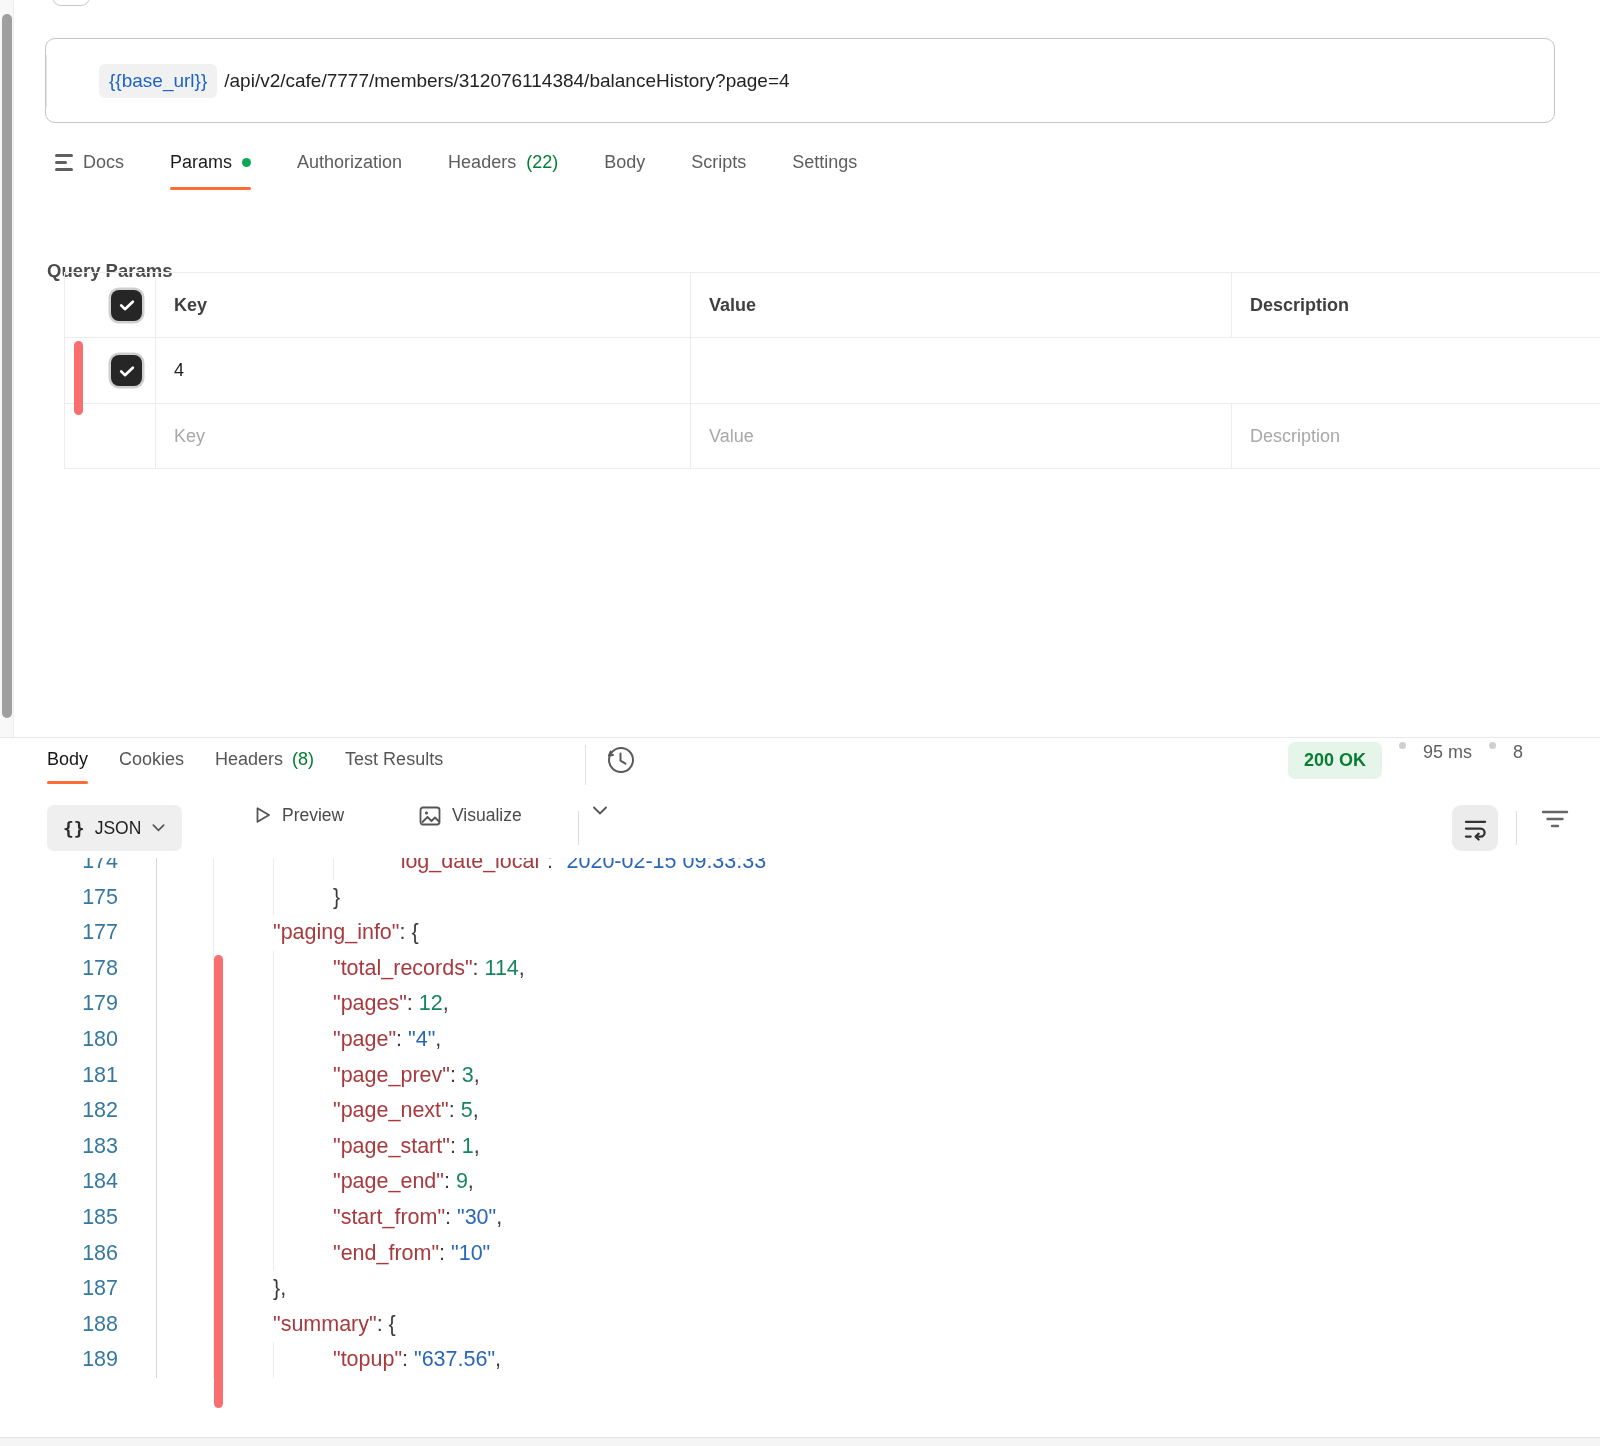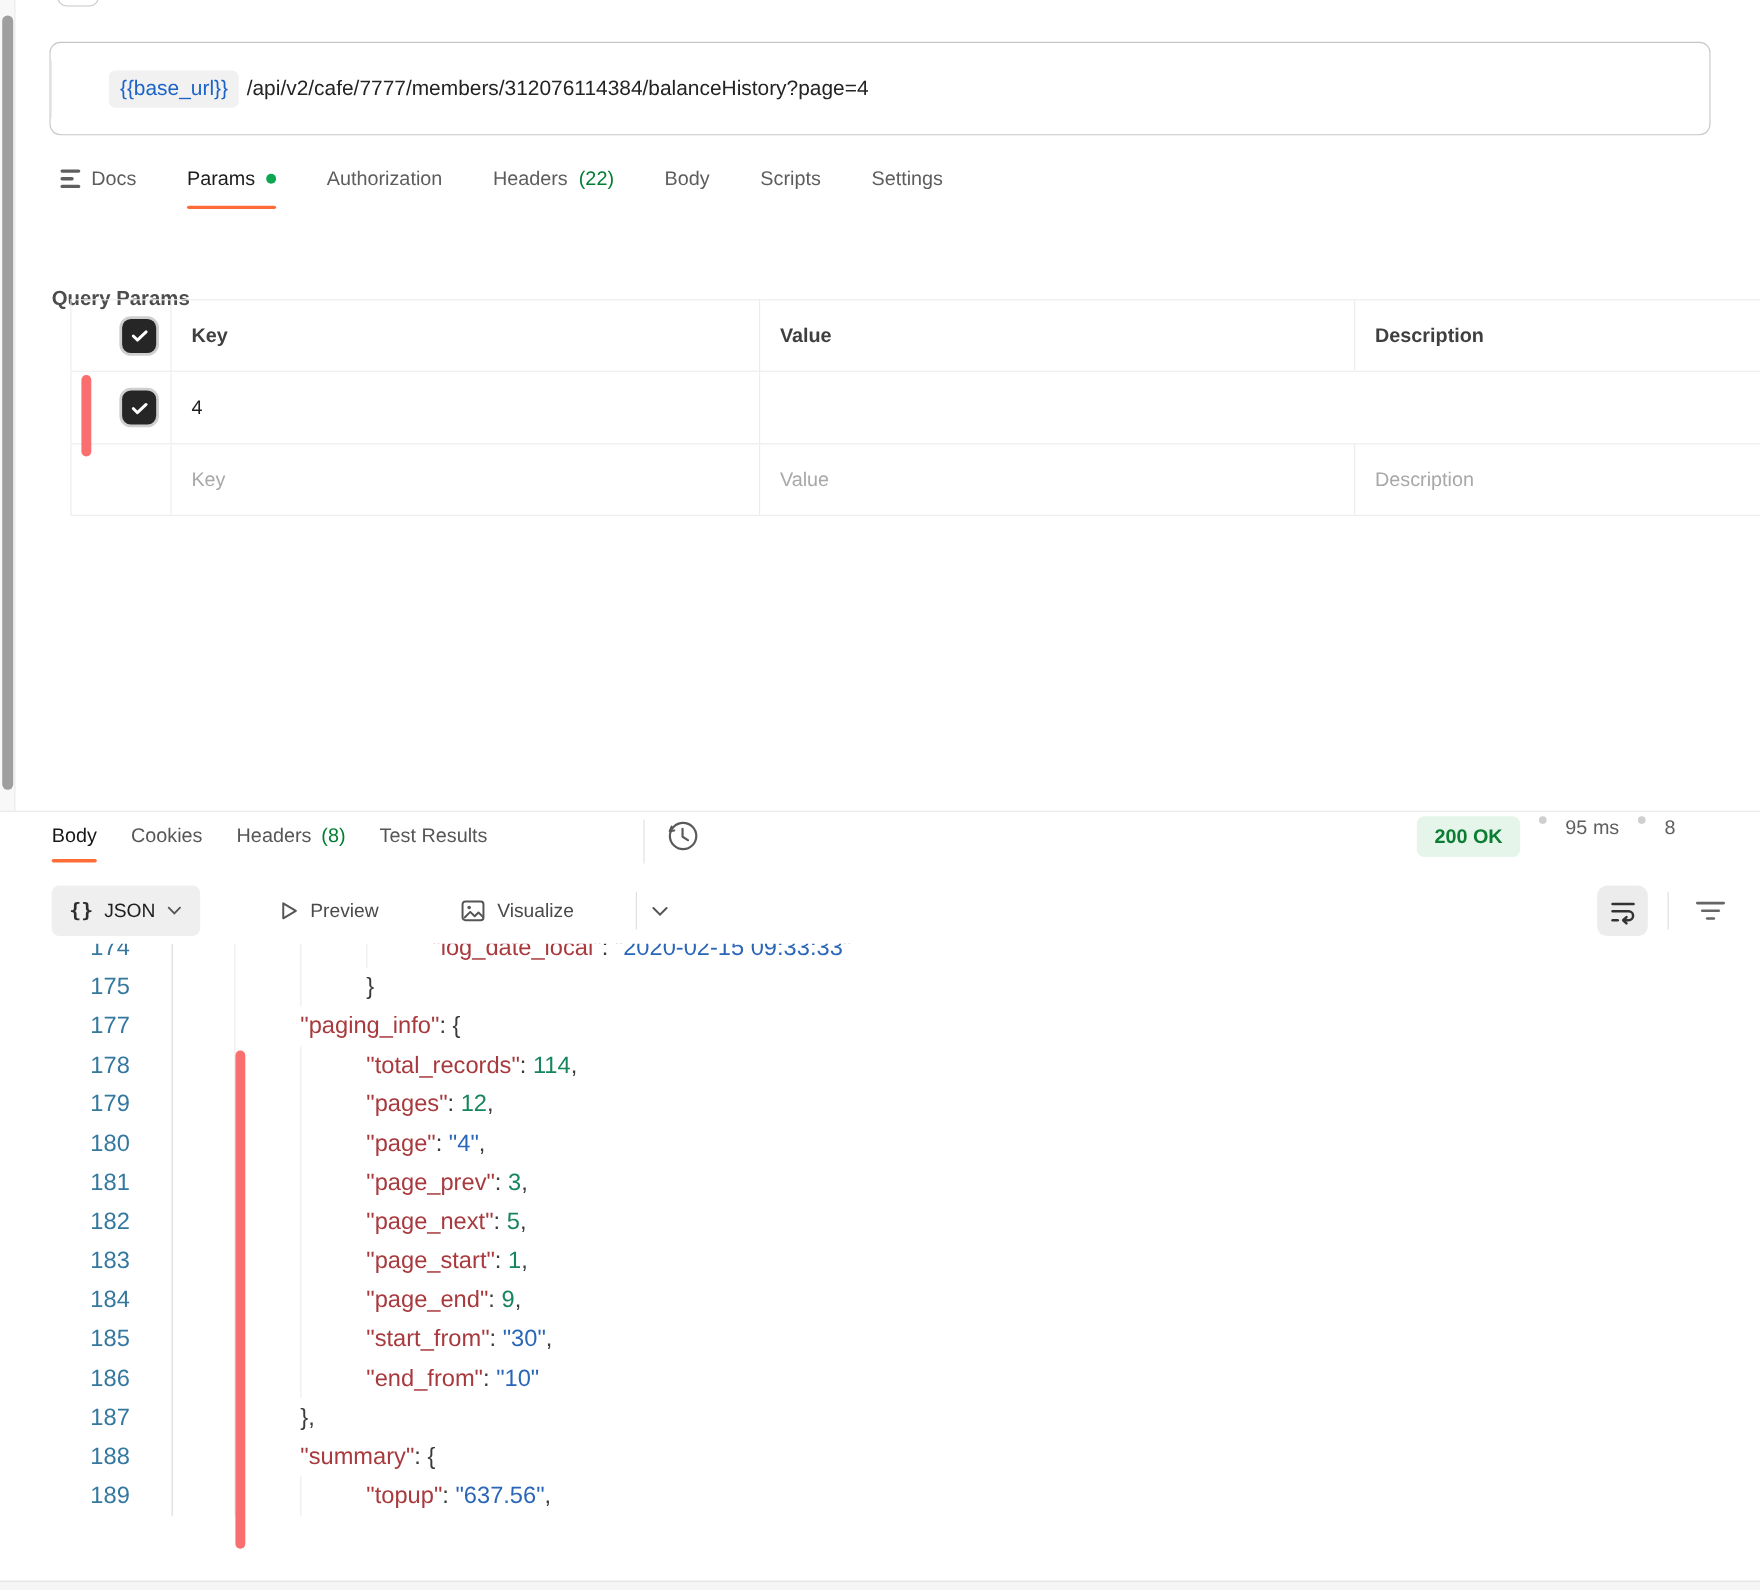--- a/index.html
+++ b/index.html
@@ -60,21 +60,21 @@
   .status-area { position:absolute; left:1288px; top:742px; display:flex; align-items:flex-start; gap:17px; white-space:nowrap; }
   .status-badge { background:#e5f5ea; color:#0b7d33; font-weight:600; font-size:18px; padding:8px 16px; border-radius:7px; }
   .sdot { width:7px; height:7px; border-radius:50%; background:#cfcfcf; }
   .meta-txt { color:#5f5f5f; font-size:18px; }
 
   
   .resp-toolbar { position:absolute; left:0; top:805px; width:1600px; height:47px; }
   .json-btn { position:absolute; left:47px; top:0; height:46px; background:#efefef; border-radius:7px; display:flex; align-items:center; gap:10px; padding:0 16px; cursor:pointer; }
   .curly { font-family:"DejaVu Sans Mono", monospace; font-size:18px; color:#2d2d2d; font-weight:600; }
   .json-label { font-size:17.5px; color:#1f1f1f; }
-  .tool-item { position:absolute; top:0; height:46px; display:flex; align-items:center; gap:10px; color:#4a4a4a; font-size:17.5px; cursor:pointer; }
+  .tool-item { position:absolute; top:0; height:46px; display:flex; align-items:flex-start; gap:10px; color:#4a4a4a; font-size:17.5px; cursor:pointer; }
   .tb-div { position:absolute; top:6px; width:1px; height:34px; background:#ddd; }
   .wrap-btn { position:absolute; left:1452px; top:0; width:46px; height:46px; background:#ececec; border-radius:9px; display:flex; align-items:center; justify-content:center; cursor:pointer; }
 
   
   .code-area { position:absolute; left:0; top:858px; width:1600px; height:579px; overflow:hidden; }
   .code-inner { margin-top:-14px; }
   .code-line { display:flex; height:35.6px; line-height:35.6px; font-family:Liberation Sans, sans-serif; font-size:21.5px; white-space:pre; }
   .ln { flex:0 0 auto; width:118px; text-align:right; color:#35789f; }
   .gsep { flex:0 0 auto; width:39px; border-right:1px solid #d8d8d8; margin-right:56px; }
   .ind { flex:0 0 auto; width:60px; border-left:1px solid #ececec; }

